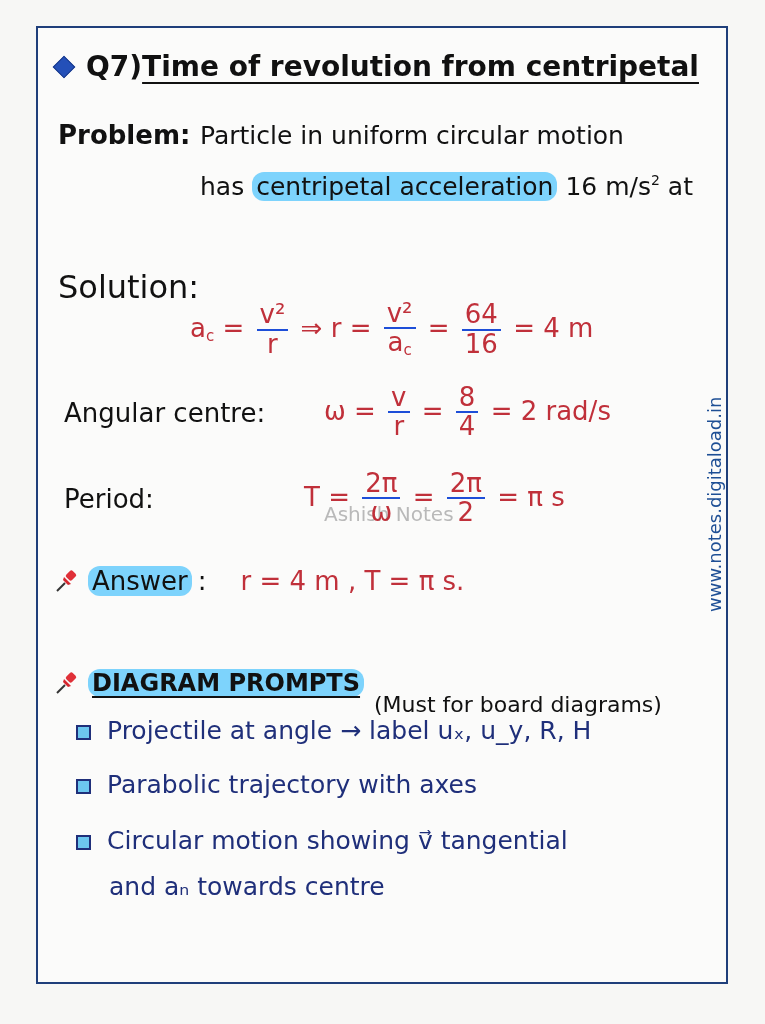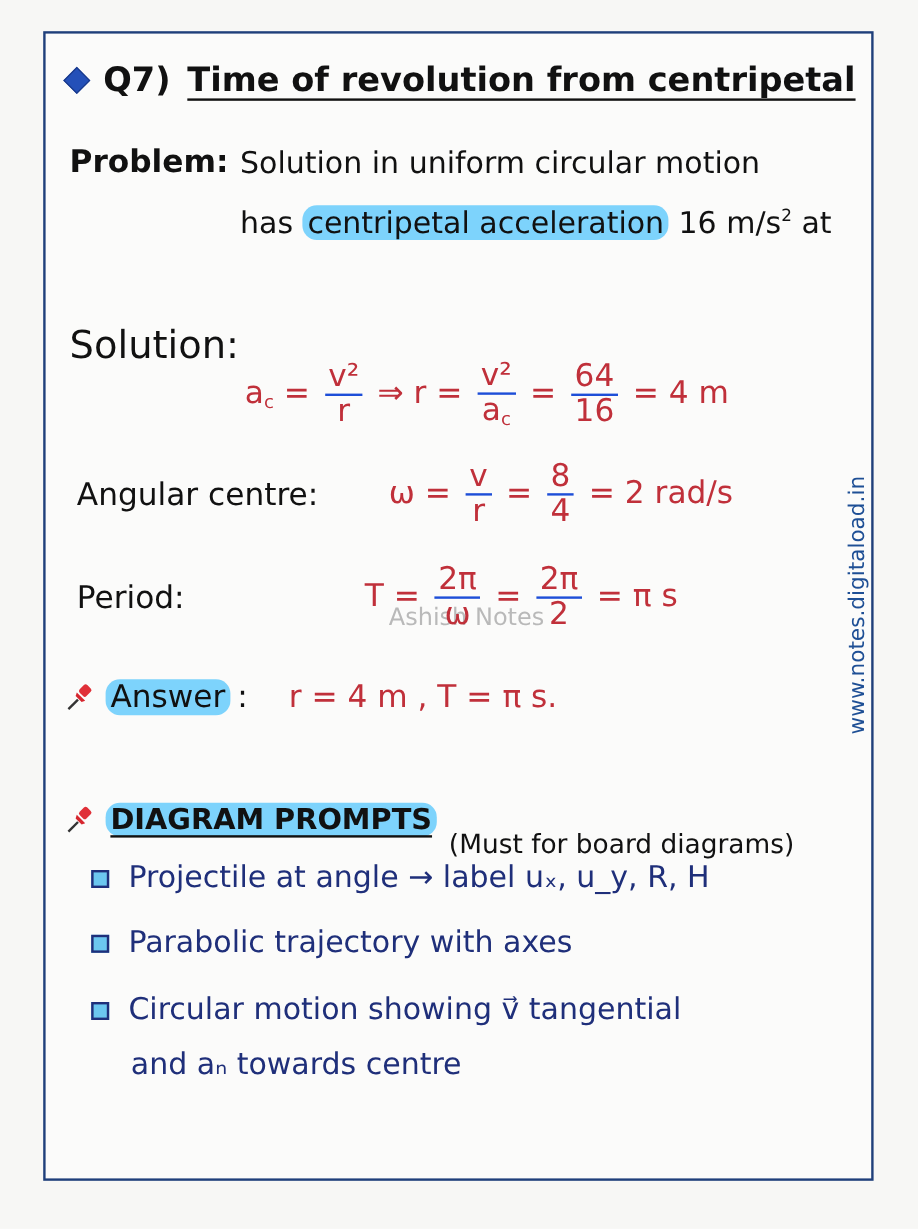--- a/index.html
+++ b/index.html
@@ -7,21 +7,21 @@
     width: 765px; height: 1024px; background: #f7f7f5; position: relative; overflow: hidden;
     font-family: "DejaVu Sans", sans-serif; color: #111;
   }
   .page {
     position: absolute; left: 36px; top: 26px; width: 692px; height: 958px;
     border: 2px solid #1f3f7a; background: #fbfbfa; box-sizing: border-box;
   }
   .abs { position: absolute; white-space: nowrap; }
   .title-row { left: 18px; top: 22px; display: flex; align-items: center; font-size: 28px; font-weight: bold; }
   .diamond { width: 14px; height: 14px; background: #2450b8; transform: rotate(45deg); margin-right: 14px; border: 1px solid #1a3a8a; }
-  .qnum { margin-right: 14px; }
+  .qnum { }
   .title-text { text-decoration: underline; text-decoration-thickness: 2px; text-underline-offset: 6px; }
   .label { font-size: 26px; font-weight: bold; }
   .body-text { font-size: 25px; line-height: 44px; }
   .hl { background: #7dd3fc; border-radius: 12px; padding: 0 4px; }
   .red { color: #c0303a; font-size: 26px; }
   .frac { display: inline-flex; flex-direction: column; align-items: center; vertical-align: middle; margin: 0 4px; line-height: 1.05; }
   .frac .num { border-bottom: 2px solid #1d4ed8; padding: 0 3px; }
   .frac .den { padding: 0 3px; }
   .sub { font-size: 15px; vertical-align: -4px; }
   .sup { font-size: 14px; vertical-align: 10px; }
@@ -39,32 +39,32 @@
 <div class="page">
 
   <div class="abs title-row">
     <span class="diamond"></span>
     <span class="qnum">Q7)</span>
     <span class="title-text">Time of revolution from centripetal</span>
   </div>
 
   <div class="abs label" style="left:20px; top:92px;">Problem:</div>
   <div class="abs body-text" style="left:162px; top:86px;">
-    <div>Solution in uniform circular motion</div>
+    <div>Particle in uniform circular motion</div>
     <div>
       <span>has</span>
       <span class="hl">centripetal acceleration</span>
       <span>16 m/s</span><span class="sup">2</span>
       <span>at</span>
     </div>
   </div>
 
   <div class="abs label" style="left:20px; top:240px; font-weight:normal; font-size:32px;">Solution:</div>
 
-  <div class="abs red" style="left:166px; top:272px;">
+  <div class="abs red" style="left:152px; top:272px;">
     <span>a</span><span class="sub">c</span>
     <span>=</span>
     <span class="frac">
         <span class="num">v²</span>
         <span class="den">r</span>
       </span>
     <span>⇒</span>
     <span>r</span>
     <span>=</span>
     <span class="frac">

